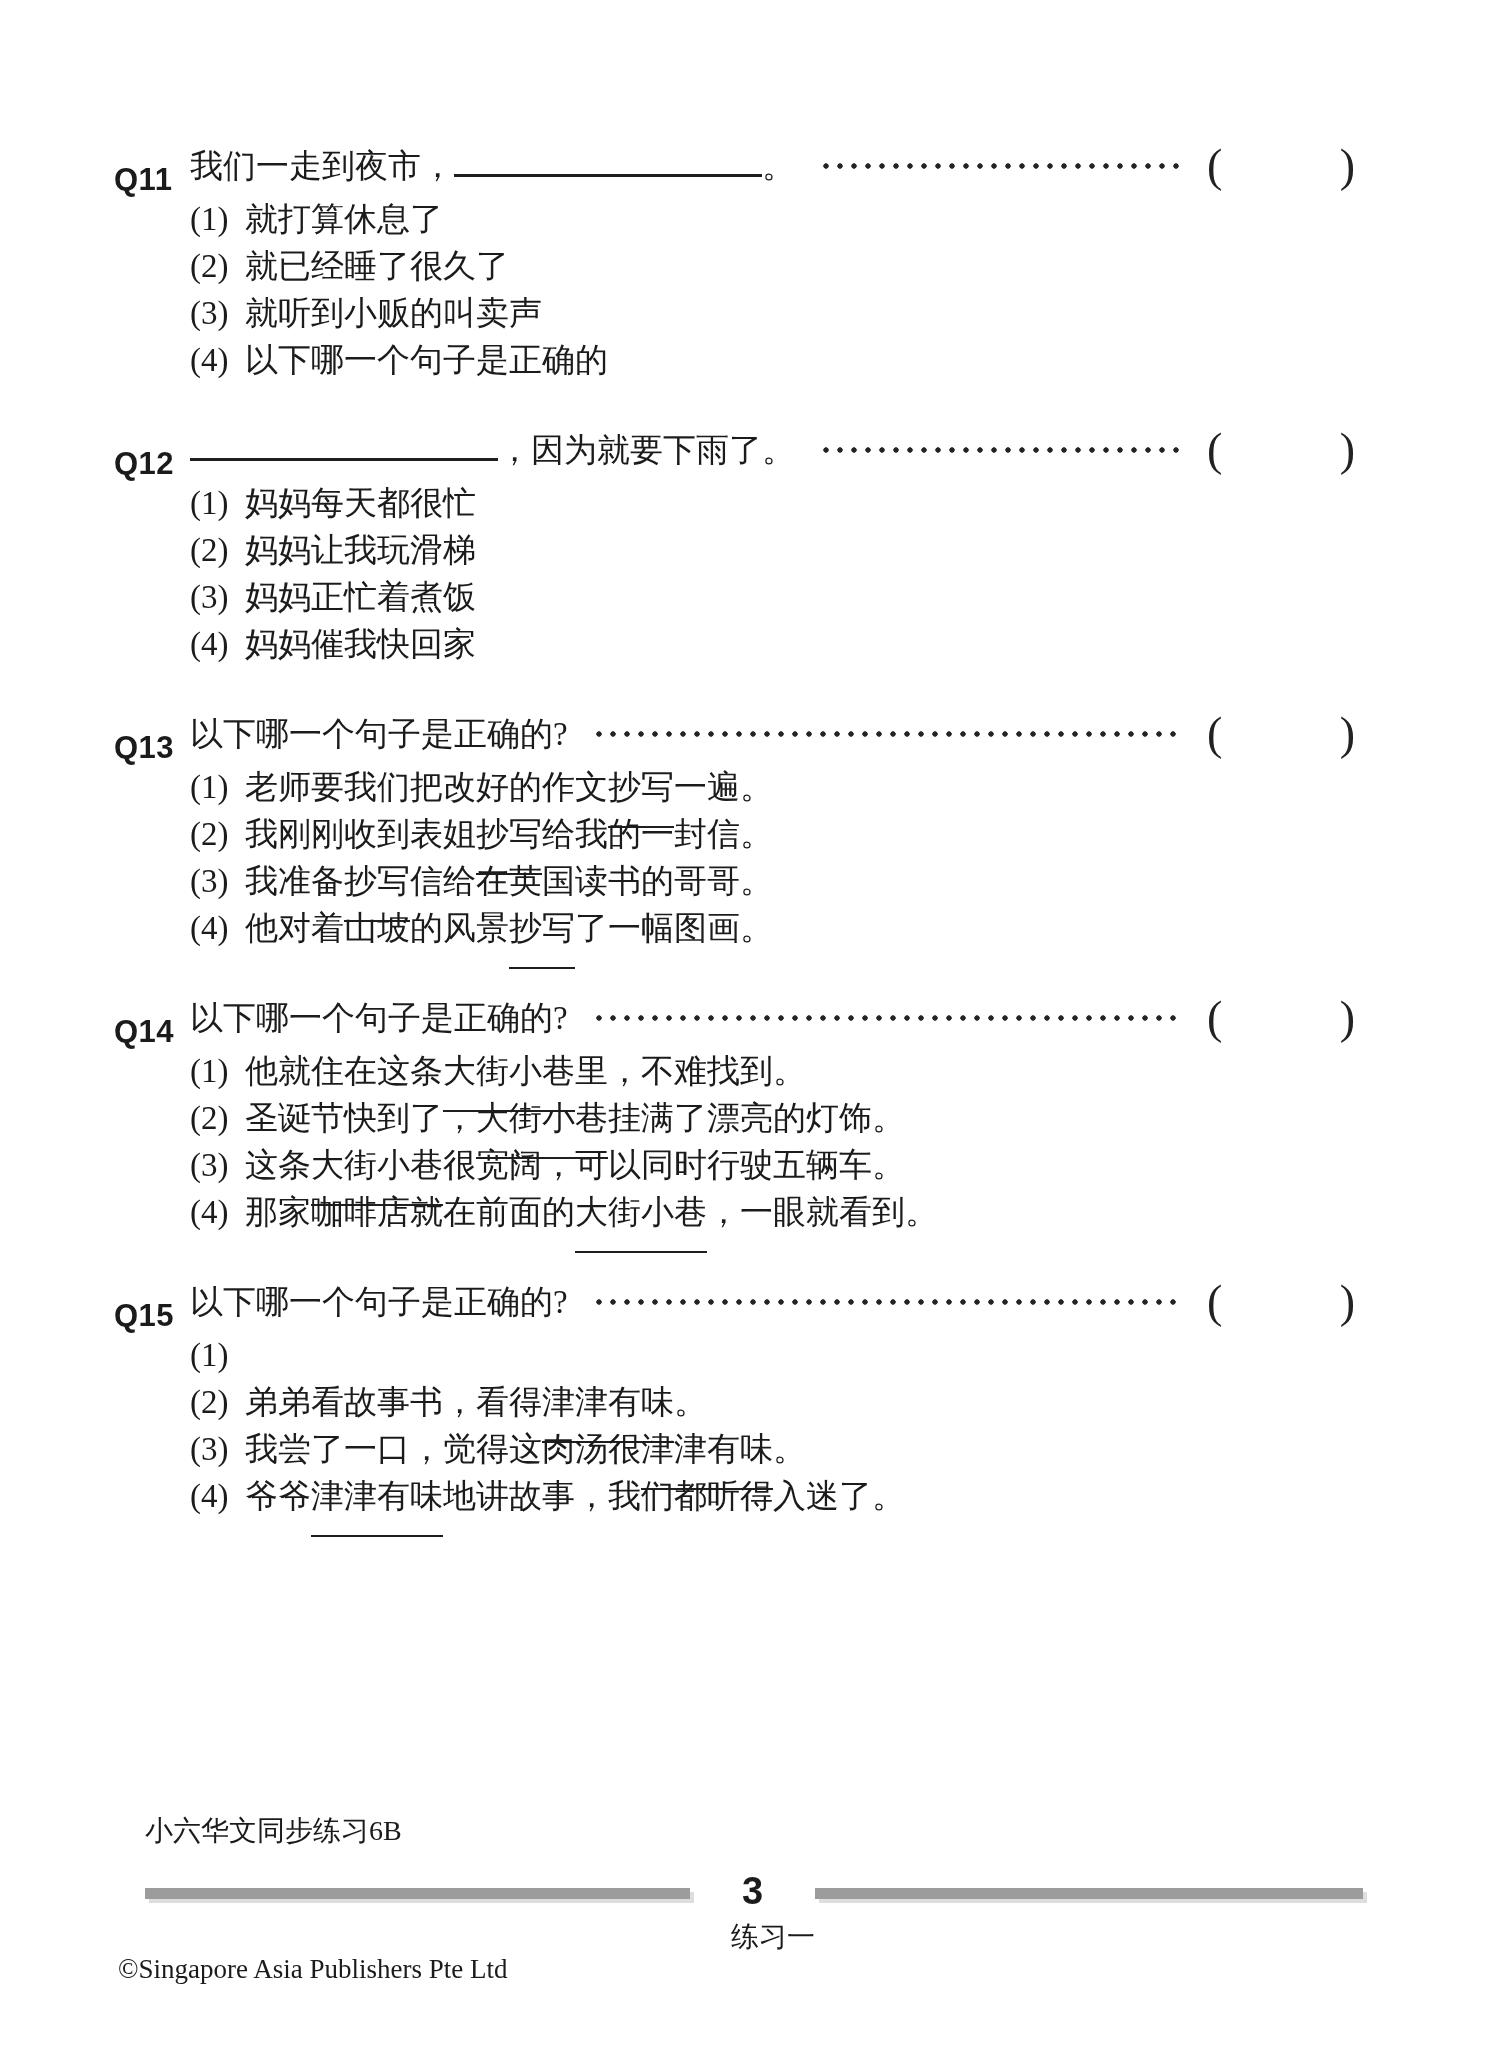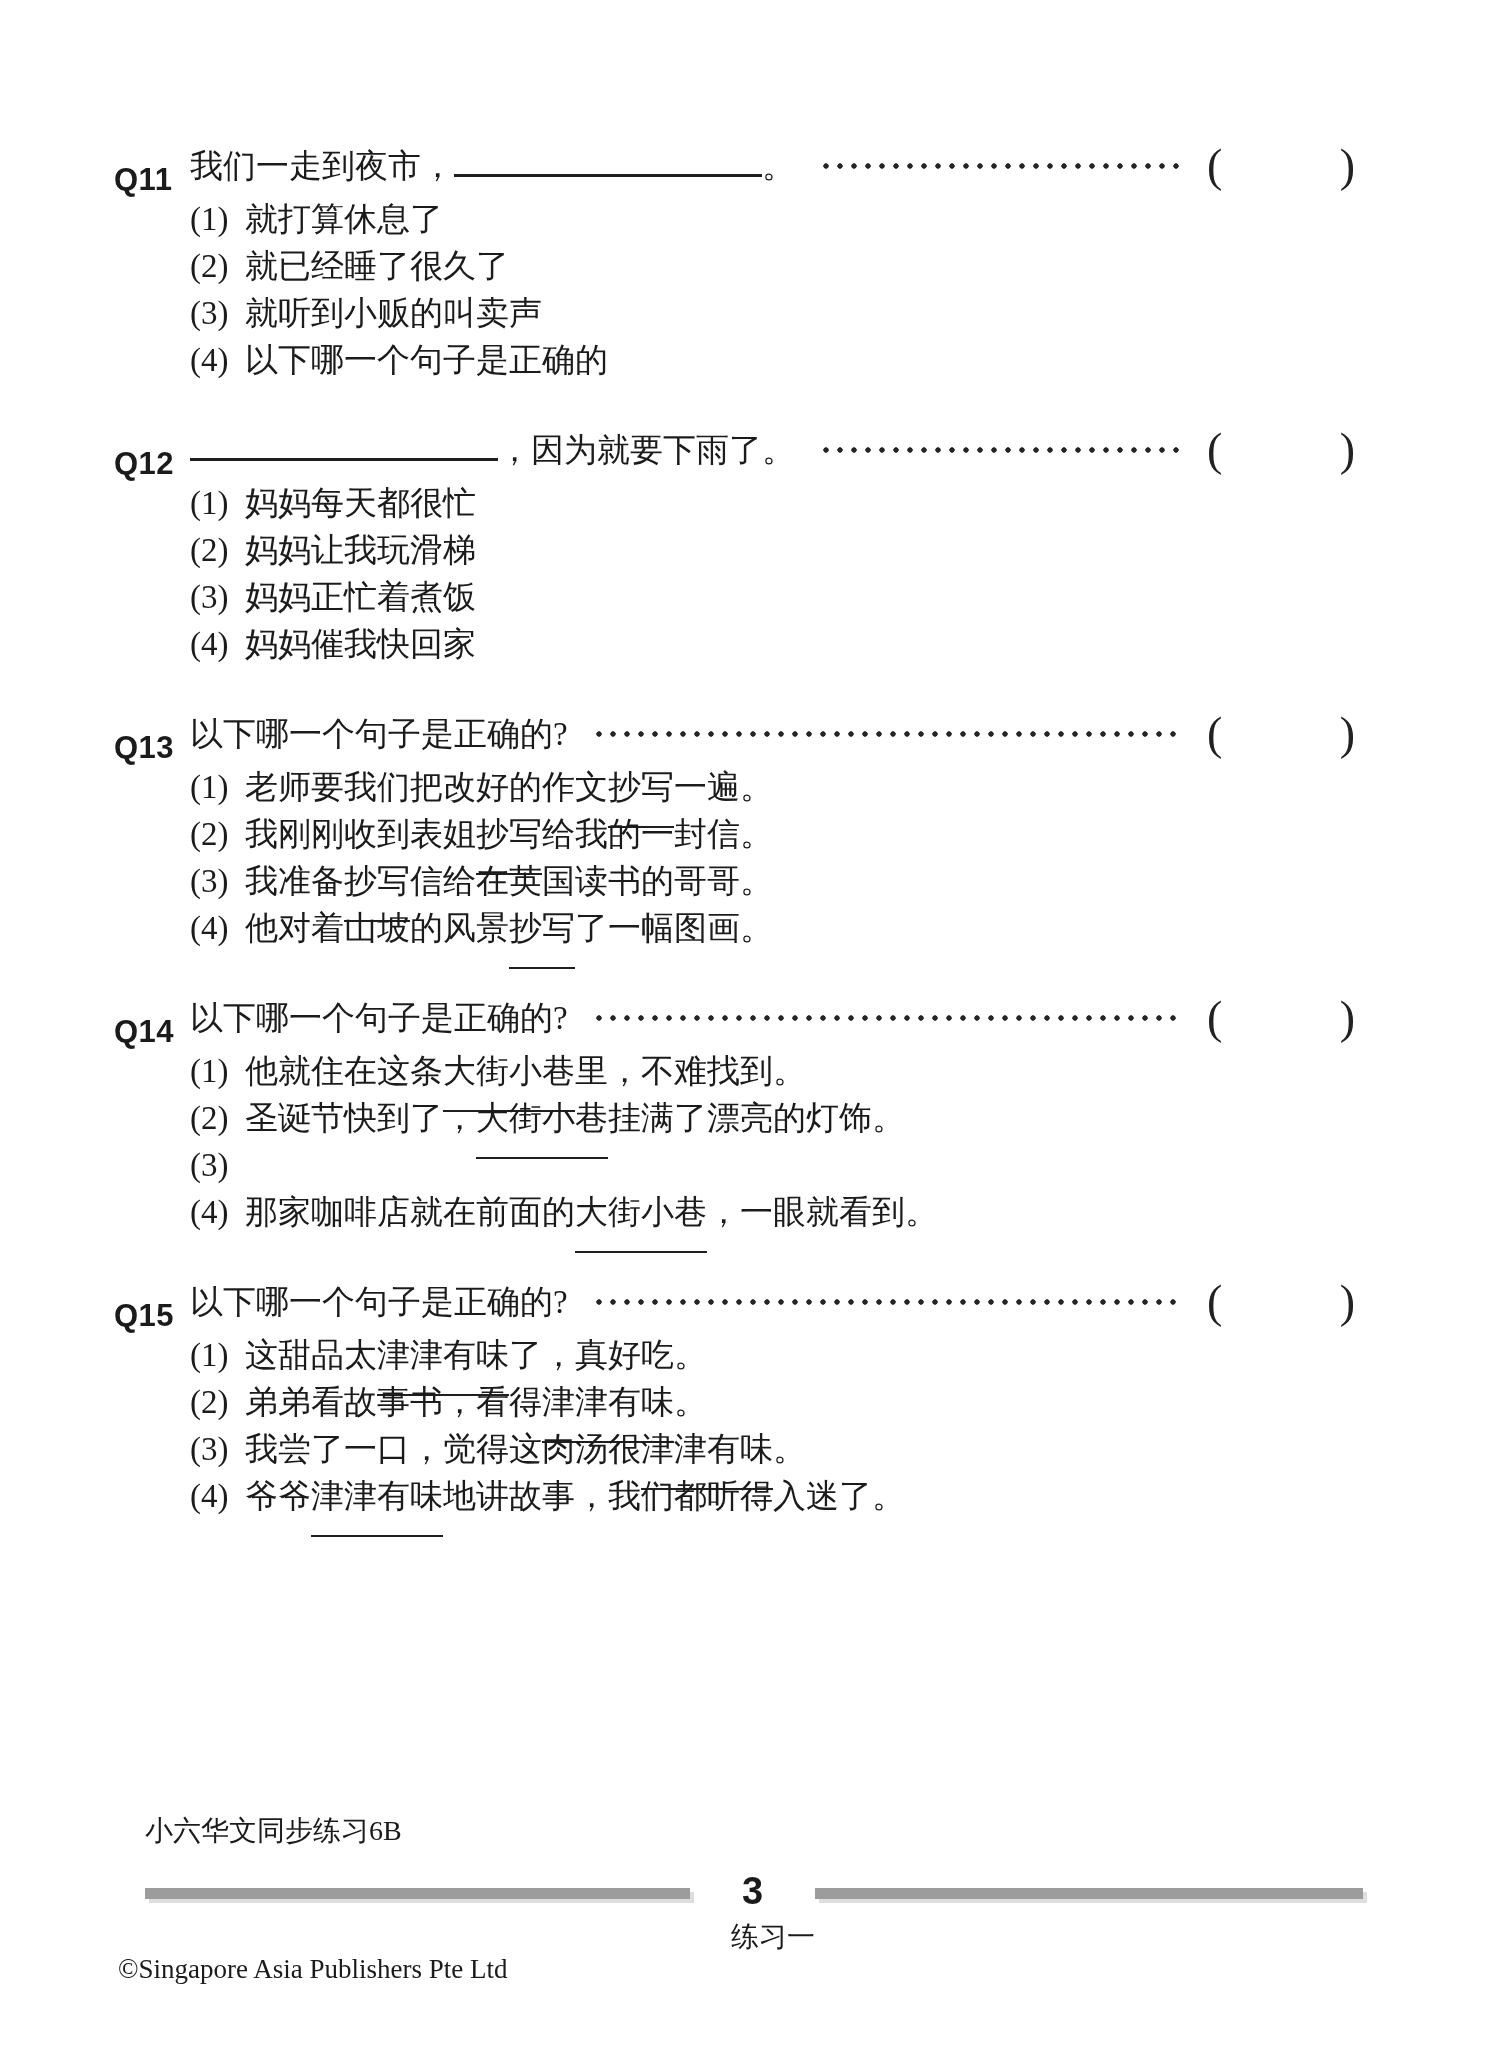--- a/index.html
+++ b/index.html
@@ -165,20 +165,21 @@
           <li>
             <span class="opt-num">(1)</span>
             <span class="opt-text">他就住在这条<span class="uline">大街小巷</span>里，不难找到。</span>
           </li>
           <li>
             <span class="opt-num">(2)</span>
             <span class="opt-text">圣诞节快到了，<span class="uline">大街小巷</span>挂满了漂亮的灯饰。</span>
           </li>
           <li>
             <span class="opt-num">(3)</span>
+            <span class="opt-text">这条<span class="uline">大街小巷</span>很宽阔，可以同时行驶五辆车。</span>
           </li>
           <li>
             <span class="opt-num">(4)</span>
             <span class="opt-text">那家咖啡店就在前面的<span class="uline">大街小巷</span>，一眼就看到。</span>
           </li>
         </ol>
     </section>
 
     <section class="question">
       <span class="q-label">Q15</span>
@@ -186,21 +187,20 @@
         <span class="q-stem">以下哪一个句子是正确的?</span>
         <span class="leader"></span>
         <span class="answer">
           <span class="paren">(</span>
           <span class="paren">)</span>
         </span>
       </div>
       <ol class="options">
           <li>
             <span class="opt-num">(1)</span>
-            <span class="opt-text">这甜品太<span class="uline">津津有味</span>了，真好吃。</span>
           </li>
           <li>
             <span class="opt-num">(2)</span>
             <span class="opt-text">弟弟看故事书，看得<span class="uline">津津有味</span>。</span>
           </li>
           <li>
             <span class="opt-num">(3)</span>
             <span class="opt-text">我尝了一口，觉得这肉汤很<span class="uline">津津有味</span>。</span>
           </li>
           <li>

